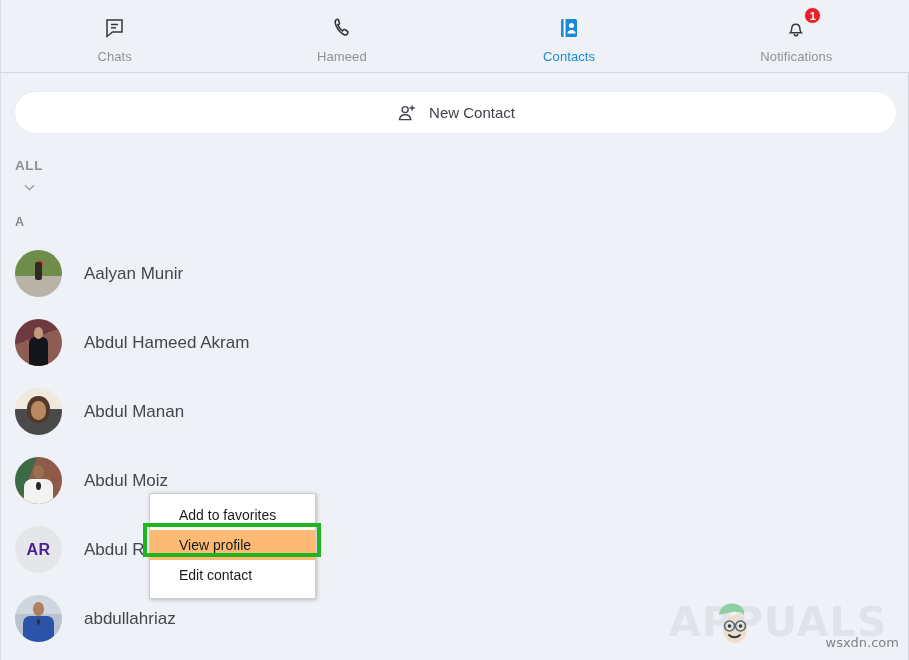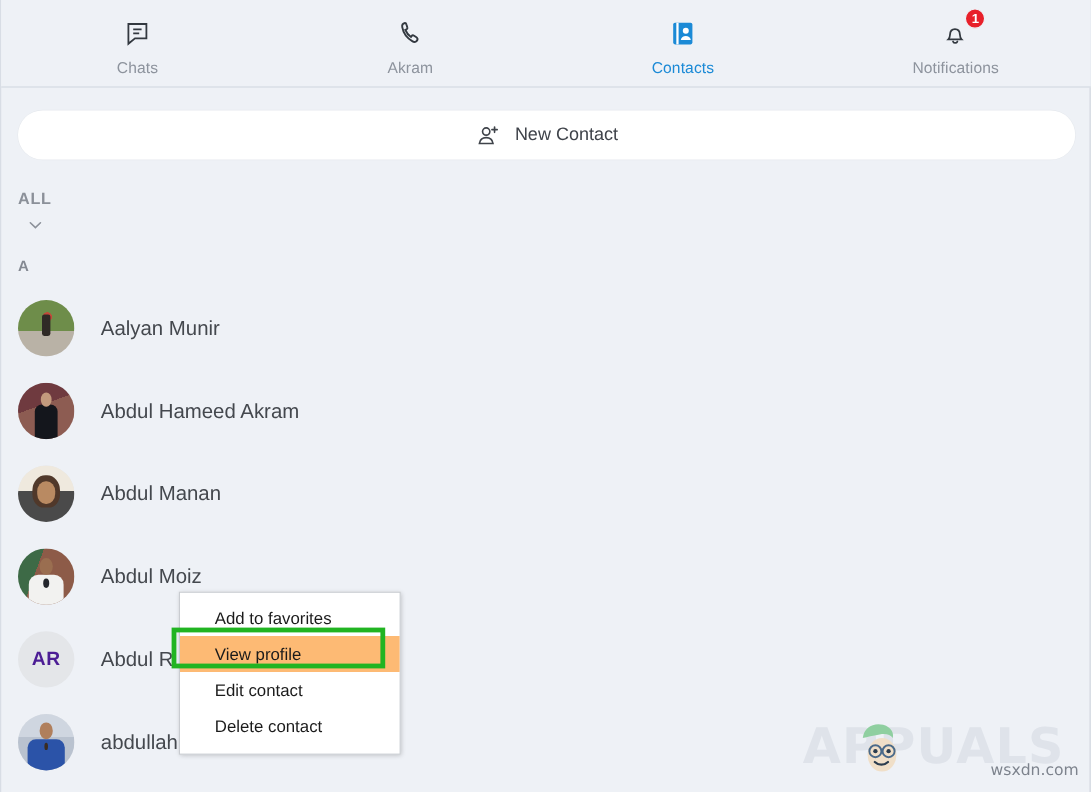--- a/index.html
+++ b/index.html
@@ -139,21 +139,21 @@
   .ph4::before { content:""; position:absolute; left:20%; top:46%; width:60%; height:56%; background:#f2f2f0; border-radius:8px 8px 0 0; }
   .ph4::after { content:""; position:absolute; left:38%; top:16%; width:24%; height:30%; background:#9a6e50; border-radius:50%; box-shadow: 0 14px 0 -3px #23262c; }
   .ph5 { background: linear-gradient(#cfd6e0 0 40%, #b9c2cf 40% 100%); }
   .ph5::before { content:""; position:absolute; left:16%; top:45%; width:68%; height:58%; background:#2b53a8; border-radius:7px 7px 0 0; }
   .ph5::after { content:""; position:absolute; left:38%; top:14%; width:24%; height:31%; background:#b07f5c; border-radius:50%; box-shadow: 0 13px 0 -4px #3a2c22; }
 
   
   .ctxmenu {
     position: absolute;
     left: 148px; top: 493px;
-    width: 185px;
+    width: 167px;
     background: #ffffff;
     border: 1px solid #c9ccd1;
     box-shadow: 1px 1px 4px rgba(0,0,0,.22);
     padding: 6px 0 8px 0;
     z-index: 20;
   }
   .ctxitem {
     height: 30px;
     display: flex; align-items: center;
     padding-left: 29px;
@@ -213,21 +213,21 @@
       </span>
       <span class="lbl">Chats</span>
     </div>
 
     <div class="navtab">
       <span class="ico">
         <svg width="24" height="24" viewBox="0 0 24 24" fill="none" stroke="#333940" stroke-width="1.6" stroke-linecap="round">
           <path d="M7.5 3.2c-1.6 .3 -2.6 1.7 -2.3 3.4 .8 4.6 4.4 9.4 8.6 11.9 1.5 .9 3.2 .4 3.9 -1 .5 -1 .2 -1.9 -.7 -2.5l-1.9 -1.2c-.8 -.5 -1.7 -.3 -2.2 .4l-.4 .6c-2 -1.3 -3.8 -3.6 -4.7 -5.9l.7 -.3c.8 -.3 1.2 -1.1 .9 -1.9l-.7 -2.2c-.2 -.8 -.9 -1.3 -1.2 -1.3z"></path>
         </svg>
       </span>
-      <span class="lbl">Akram</span>
+      <span class="lbl">Hameed</span>
     </div>
 
     <div class="navtab active">
       <span class="ico">
         <svg width="24" height="24" viewBox="0 0 24 24">
           <rect x="4" y="3" width="16" height="18" rx="1.5" fill="#1b8ad6"></rect>
           <rect x="6.6" y="3" width="1.9" height="18" fill="#ffffff"></rect>
           <circle cx="14.5" cy="9.6" r="2.5" fill="#ffffff"></circle>
           <path d="M10.3 17.4c.4-2.2 2.1-3.4 4.2-3.4s3.8 1.2 4.2 3.4z" fill="#ffffff"></path>
         </svg>
@@ -331,17 +331,16 @@
         <path d="M22 39c3 3 8 3 11 0" fill="none" stroke="#2b3d4f" stroke-width="1.8" stroke-linecap="round"></path>
       </svg>
     </span>
     <span class="wmsite">wsxdn.com</span>
   </div>
 
   <div class="ctxmenu">
     <div class="ctxitem">Add to favorites</div>
     <div class="ctxitem sel">View profile</div>
     <div class="ctxitem">Edit contact</div>
-    <div class="ctxitem">Delete contact</div>
   </div>
   <div class="greenbox"></div>
 
 </div>
 
 </body></html>

